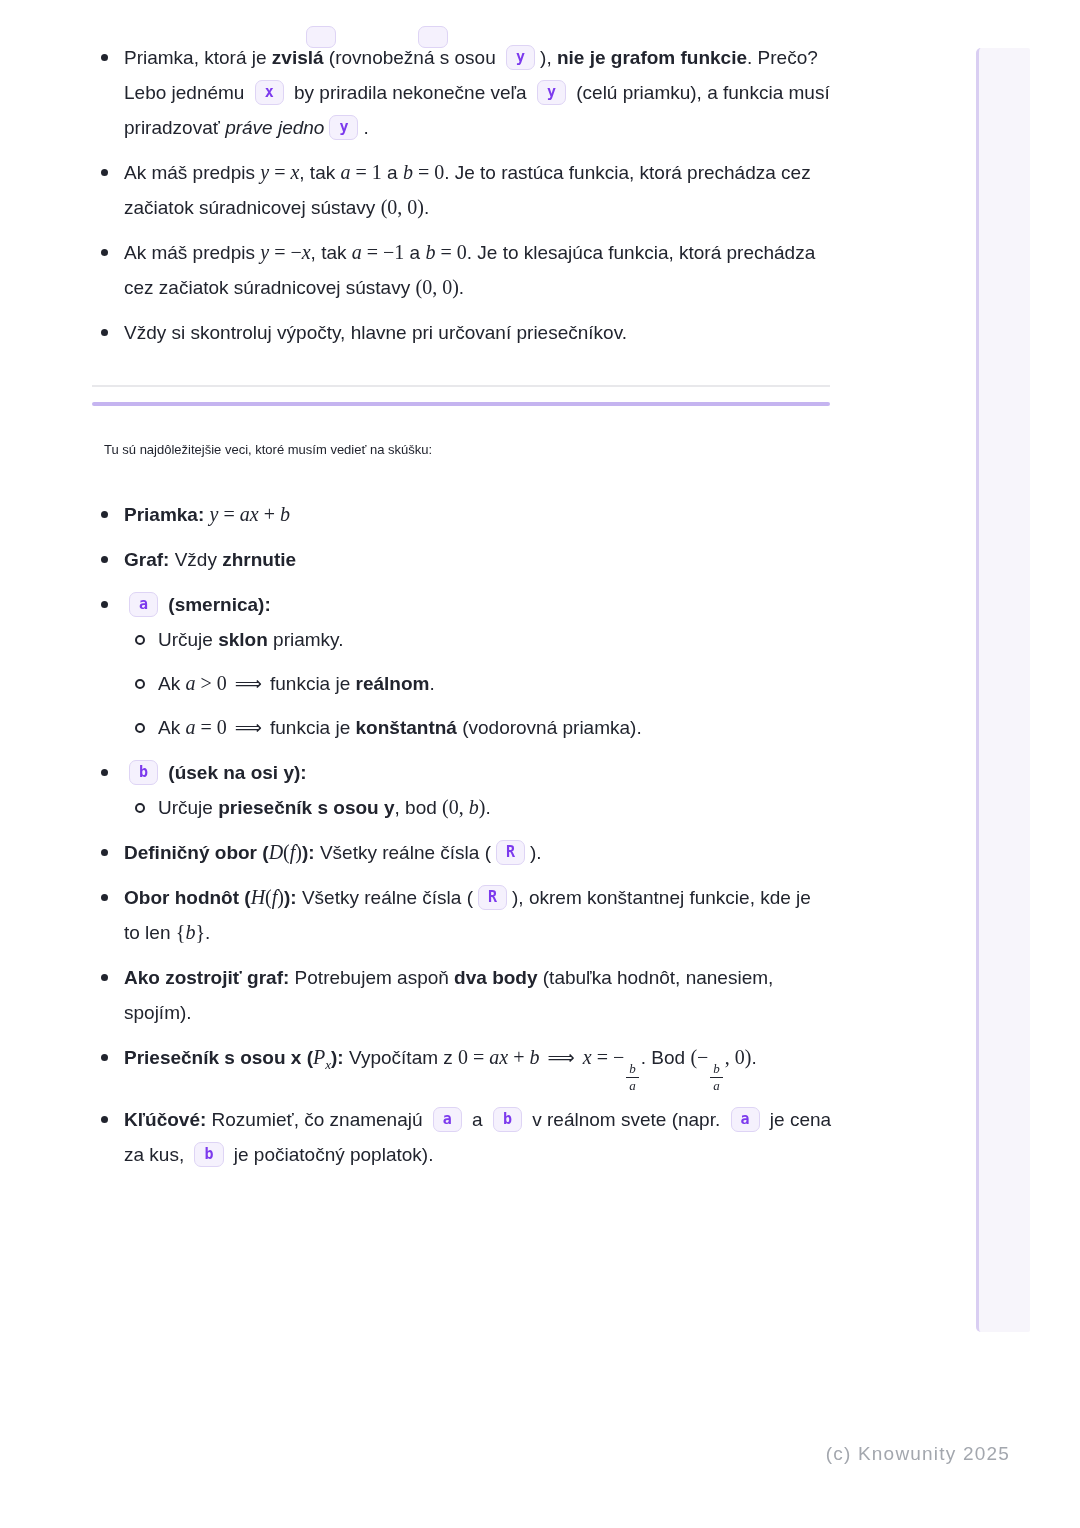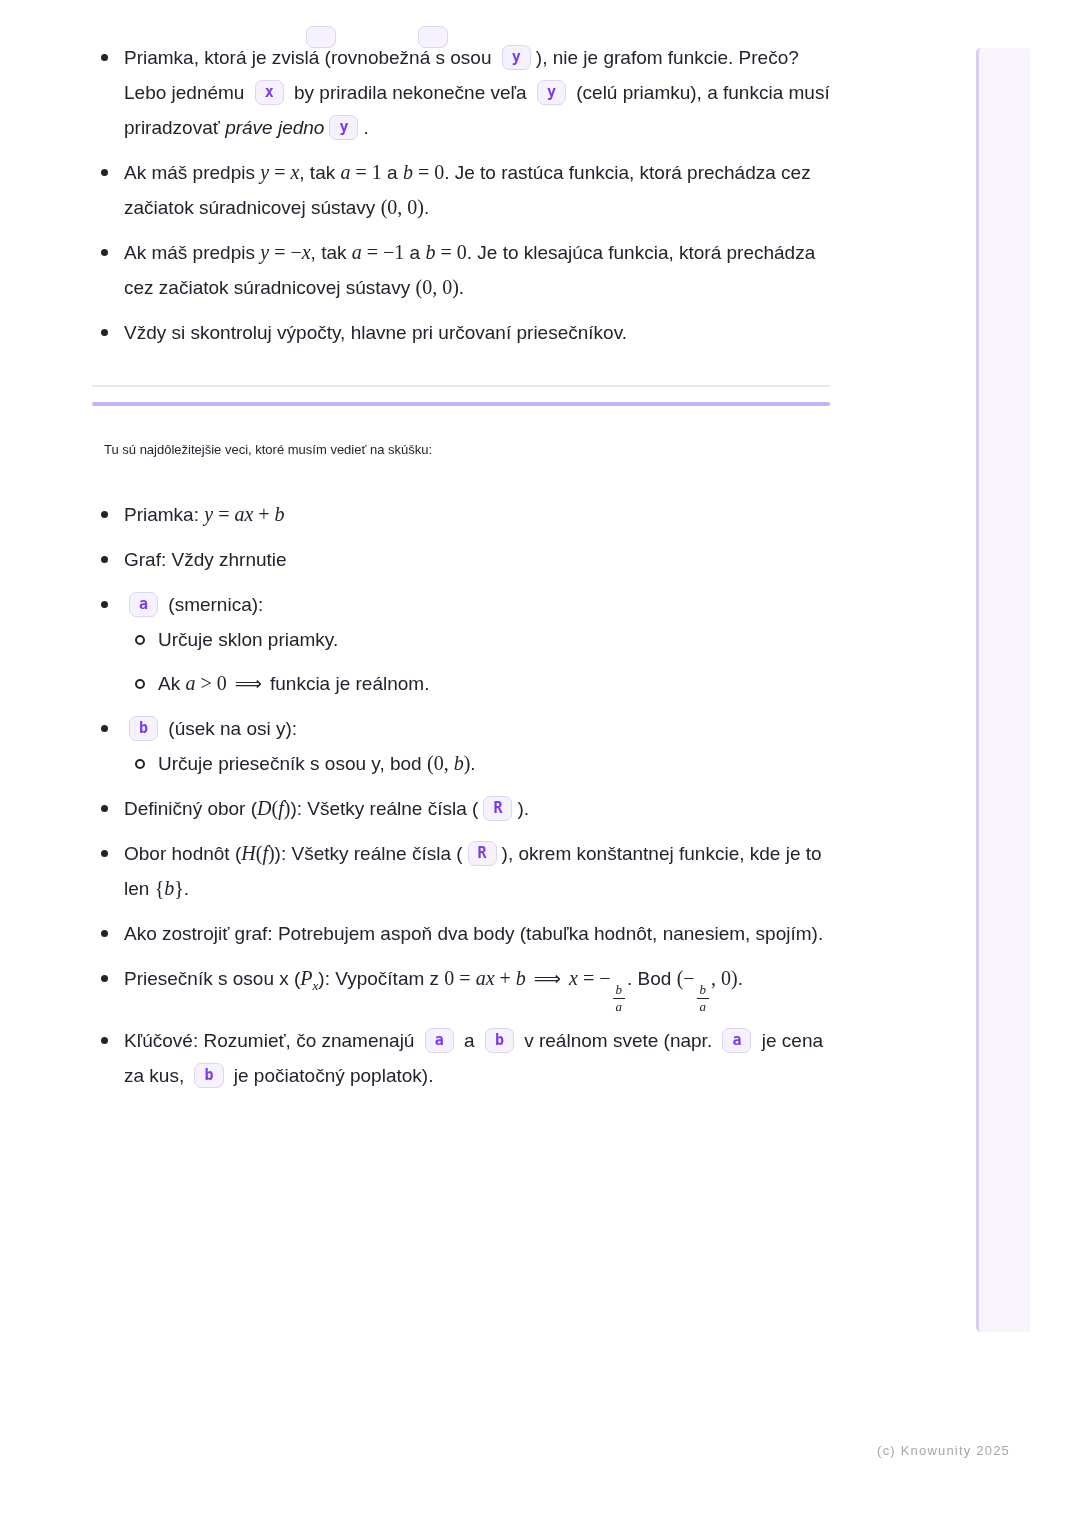--- a/index.html
+++ b/index.html
@@ -19,21 +19,21 @@
   ul.blist>li{position:relative;padding-left:32px;margin-bottom:10px;
     font-size:19px;line-height:35px;}
   ul.blist>li::before{content:"";position:absolute;left:9px;top:14px;
     width:7px;height:7px;border-radius:50%;background:var(--text);}
   ul.sublist{list-style:none;margin:0 0 9px 0;padding:0;}
   ul.sublist>li{position:relative;padding-left:34px;margin-bottom:9px;
     font-size:19px;line-height:35px;}
   ul.sublist>li::before{content:"";position:absolute;left:11px;top:13px;
     width:6px;height:6px;border-radius:50%;background:transparent;
     border:2px solid var(--text);}
-  .seg-bold{font-weight:400;margin-top:47px;}
+  .seg-bold{font-weight:700;margin-top:47px;}
   .seg-italic{font-style:italic;}
   .seg-math{font-family:"Liberation Serif",serif;font-style:italic;font-size:20px;}
   .seg-mathn{font-family:"Liberation Serif",serif;font-size:20px;}
   .seg-arrow{font-family:"DejaVu Sans",sans-serif;margin:0 8px;font-size:19px;}
   .badge{
     display:inline-block;font-family:"DejaVu Sans Mono","Liberation Mono",monospace;
     font-weight:700;font-size:15px;line-height:20px;color:var(--badge-text);
     background:var(--badge-bg);border:1.5px solid var(--badge-border);
     border-radius:7px;padding:1px 9px 2px 9px;margin:0 5px;vertical-align:2px;
   }
@@ -51,21 +51,21 @@
   .heading-underline{width:738px;height:4px;background:var(--underline);
     border-radius:2px;margin-top:15px;}
   p.intro{margin:26px 0 0 12px;font-size:13px;line-height:35px;}
   .list-gap{height:30px;}
   .cut-badge{position:absolute;top:-14px;height:22px;width:30px;
     background:var(--badge-bg);border:1.5px solid var(--badge-border);
     border-radius:7px;}
   .next-page-edge{position:absolute;top:48px;left:976px;width:54px;height:1284px;
     background:var(--sliver-bg);border-left:3px solid var(--sliver-border);
     border-radius:5px 2px 2px 5px;}
-  .copyright{position:absolute;top:1443px;right:70px;font-size:13px;
+  .copyright{position:absolute;top:1443px;right:70px;font-size:19px;
     color:var(--footer);letter-spacing:1.2px;}
 </style>
 </head>
 <body>
 
 <div class="content">
   <div class="cut-badge" style="left:214px"></div>
   <div class="cut-badge" style="left:326px"></div>
 
   <ul class="blist">
@@ -82,20 +82,21 @@
   <p class="intro">Tu sú najdôležitejšie veci, ktoré musím vedieť na skúšku:</p>
 
   <div class="list-gap"></div>
 
   <ul class="blist">
       <li><span class="seg-bold">Priamka:</span><span class="seg-text"> </span><span class="seg-math">y</span><span class="seg-mathn"> = </span><span class="seg-math">ax</span><span class="seg-mathn"> + </span><span class="seg-math">b</span></li>
       <li><span class="seg-bold">Graf:</span><span class="seg-text"> Vždy </span><span class="seg-bold">zhrnutie</span></li>
       <li><span class="badge">a</span><span class="seg-text"> </span><span class="seg-bold">(smernica):</span><ul class="sublist">
           <li><span class="seg-text">Určuje </span><span class="seg-bold">sklon</span><span class="seg-text"> priamky.</span></li>
           <li><span class="seg-text">Ak </span><span class="seg-math">a</span><span class="seg-mathn"> &gt; 0</span><span class="seg-arrow">⟹</span><span class="seg-text">funkcia je </span><span class="seg-bold">reálnom</span><span class="seg-text">.</span></li>
+          <li><span class="seg-text">Ak </span><span class="seg-math">a</span><span class="seg-mathn"> = 0</span><span class="seg-arrow">⟹</span><span class="seg-text">funkcia je </span><span class="seg-bold">konštantná</span><span class="seg-text"> (vodorovná priamka).</span></li>
         </ul></li>
       <li><span class="badge">b</span><span class="seg-text"> </span><span class="seg-bold">(úsek na osi y):</span><ul class="sublist">
           <li><span class="seg-text">Určuje </span><span class="seg-bold">priesečník s osou y</span><span class="seg-text">, bod </span><span class="seg-mathn">(0, </span><span class="seg-math">b</span><span class="seg-mathn">)</span><span class="seg-text">.</span></li>
         </ul></li>
       <li><span class="seg-bold">Definičný obor (</span><span class="seg-math">D</span><span class="seg-mathn">(</span><span class="seg-math">f</span><span class="seg-mathn">)</span><span class="seg-bold">):</span><span class="seg-text"> Všetky reálne čísla (</span><span class="badge">R</span><span class="seg-text">).</span></li>
       <li><span class="seg-bold">Obor hodnôt (</span><span class="seg-math">H</span><span class="seg-mathn">(</span><span class="seg-math">f</span><span class="seg-mathn">)</span><span class="seg-bold">):</span><span class="seg-text"> Všetky reálne čísla (</span><span class="badge">R</span><span class="seg-text">), okrem konštantnej funkcie, kde je to len </span><span class="seg-mathn">{</span><span class="seg-math">b</span><span class="seg-mathn">}</span><span class="seg-text">.</span></li>
       <li><span class="seg-bold">Ako zostrojiť graf:</span><span class="seg-text"> Potrebujem aspoň </span><span class="seg-bold">dva body</span><span class="seg-text"> (tabuľka hodnôt, nanesiem, spojím).</span></li>
       <li><span class="seg-bold">Priesečník s osou x (</span><span class="seg-math">P<sub>x</sub></span><span class="seg-bold">):</span><span class="seg-text"> Vypočítam z </span><span class="seg-mathn">0 = </span><span class="seg-math">ax</span><span class="seg-mathn"> + </span><span class="seg-math">b</span><span class="seg-arrow">⟹</span><span class="seg-math">x</span><span class="seg-mathn"> = −</span><span class="frac">
           <span class="num">b</span>
           <span class="den">a</span>

